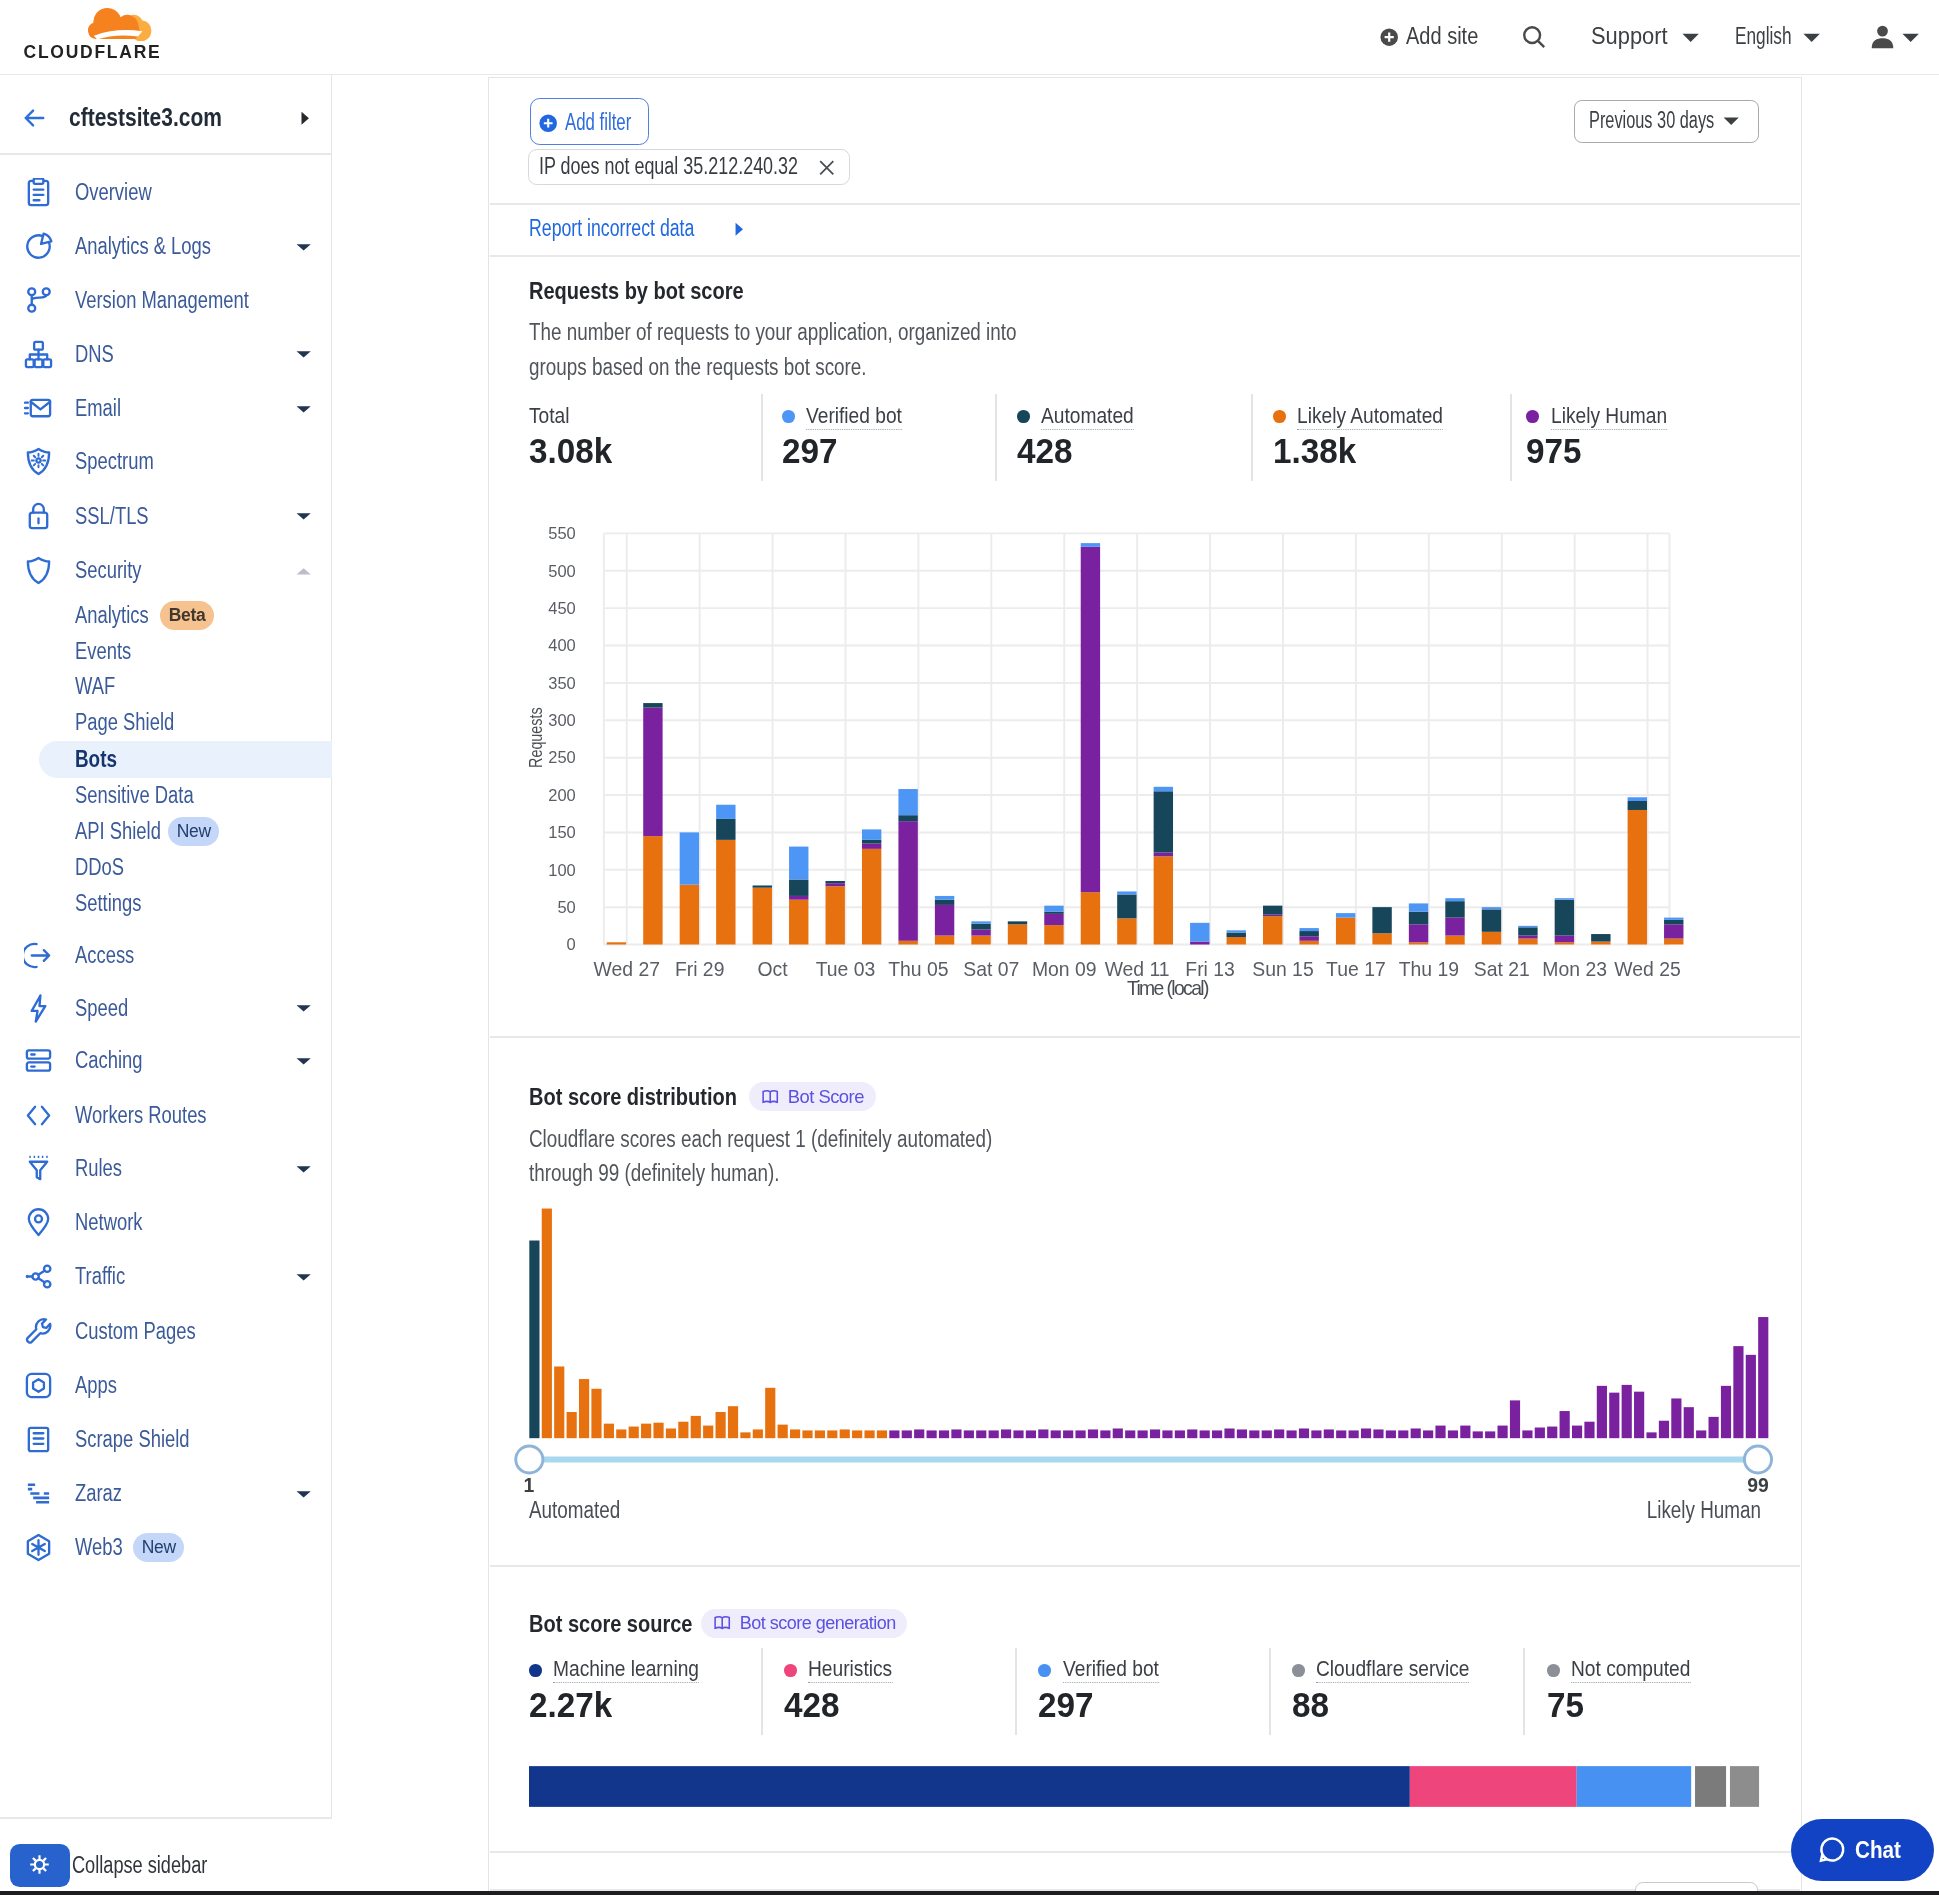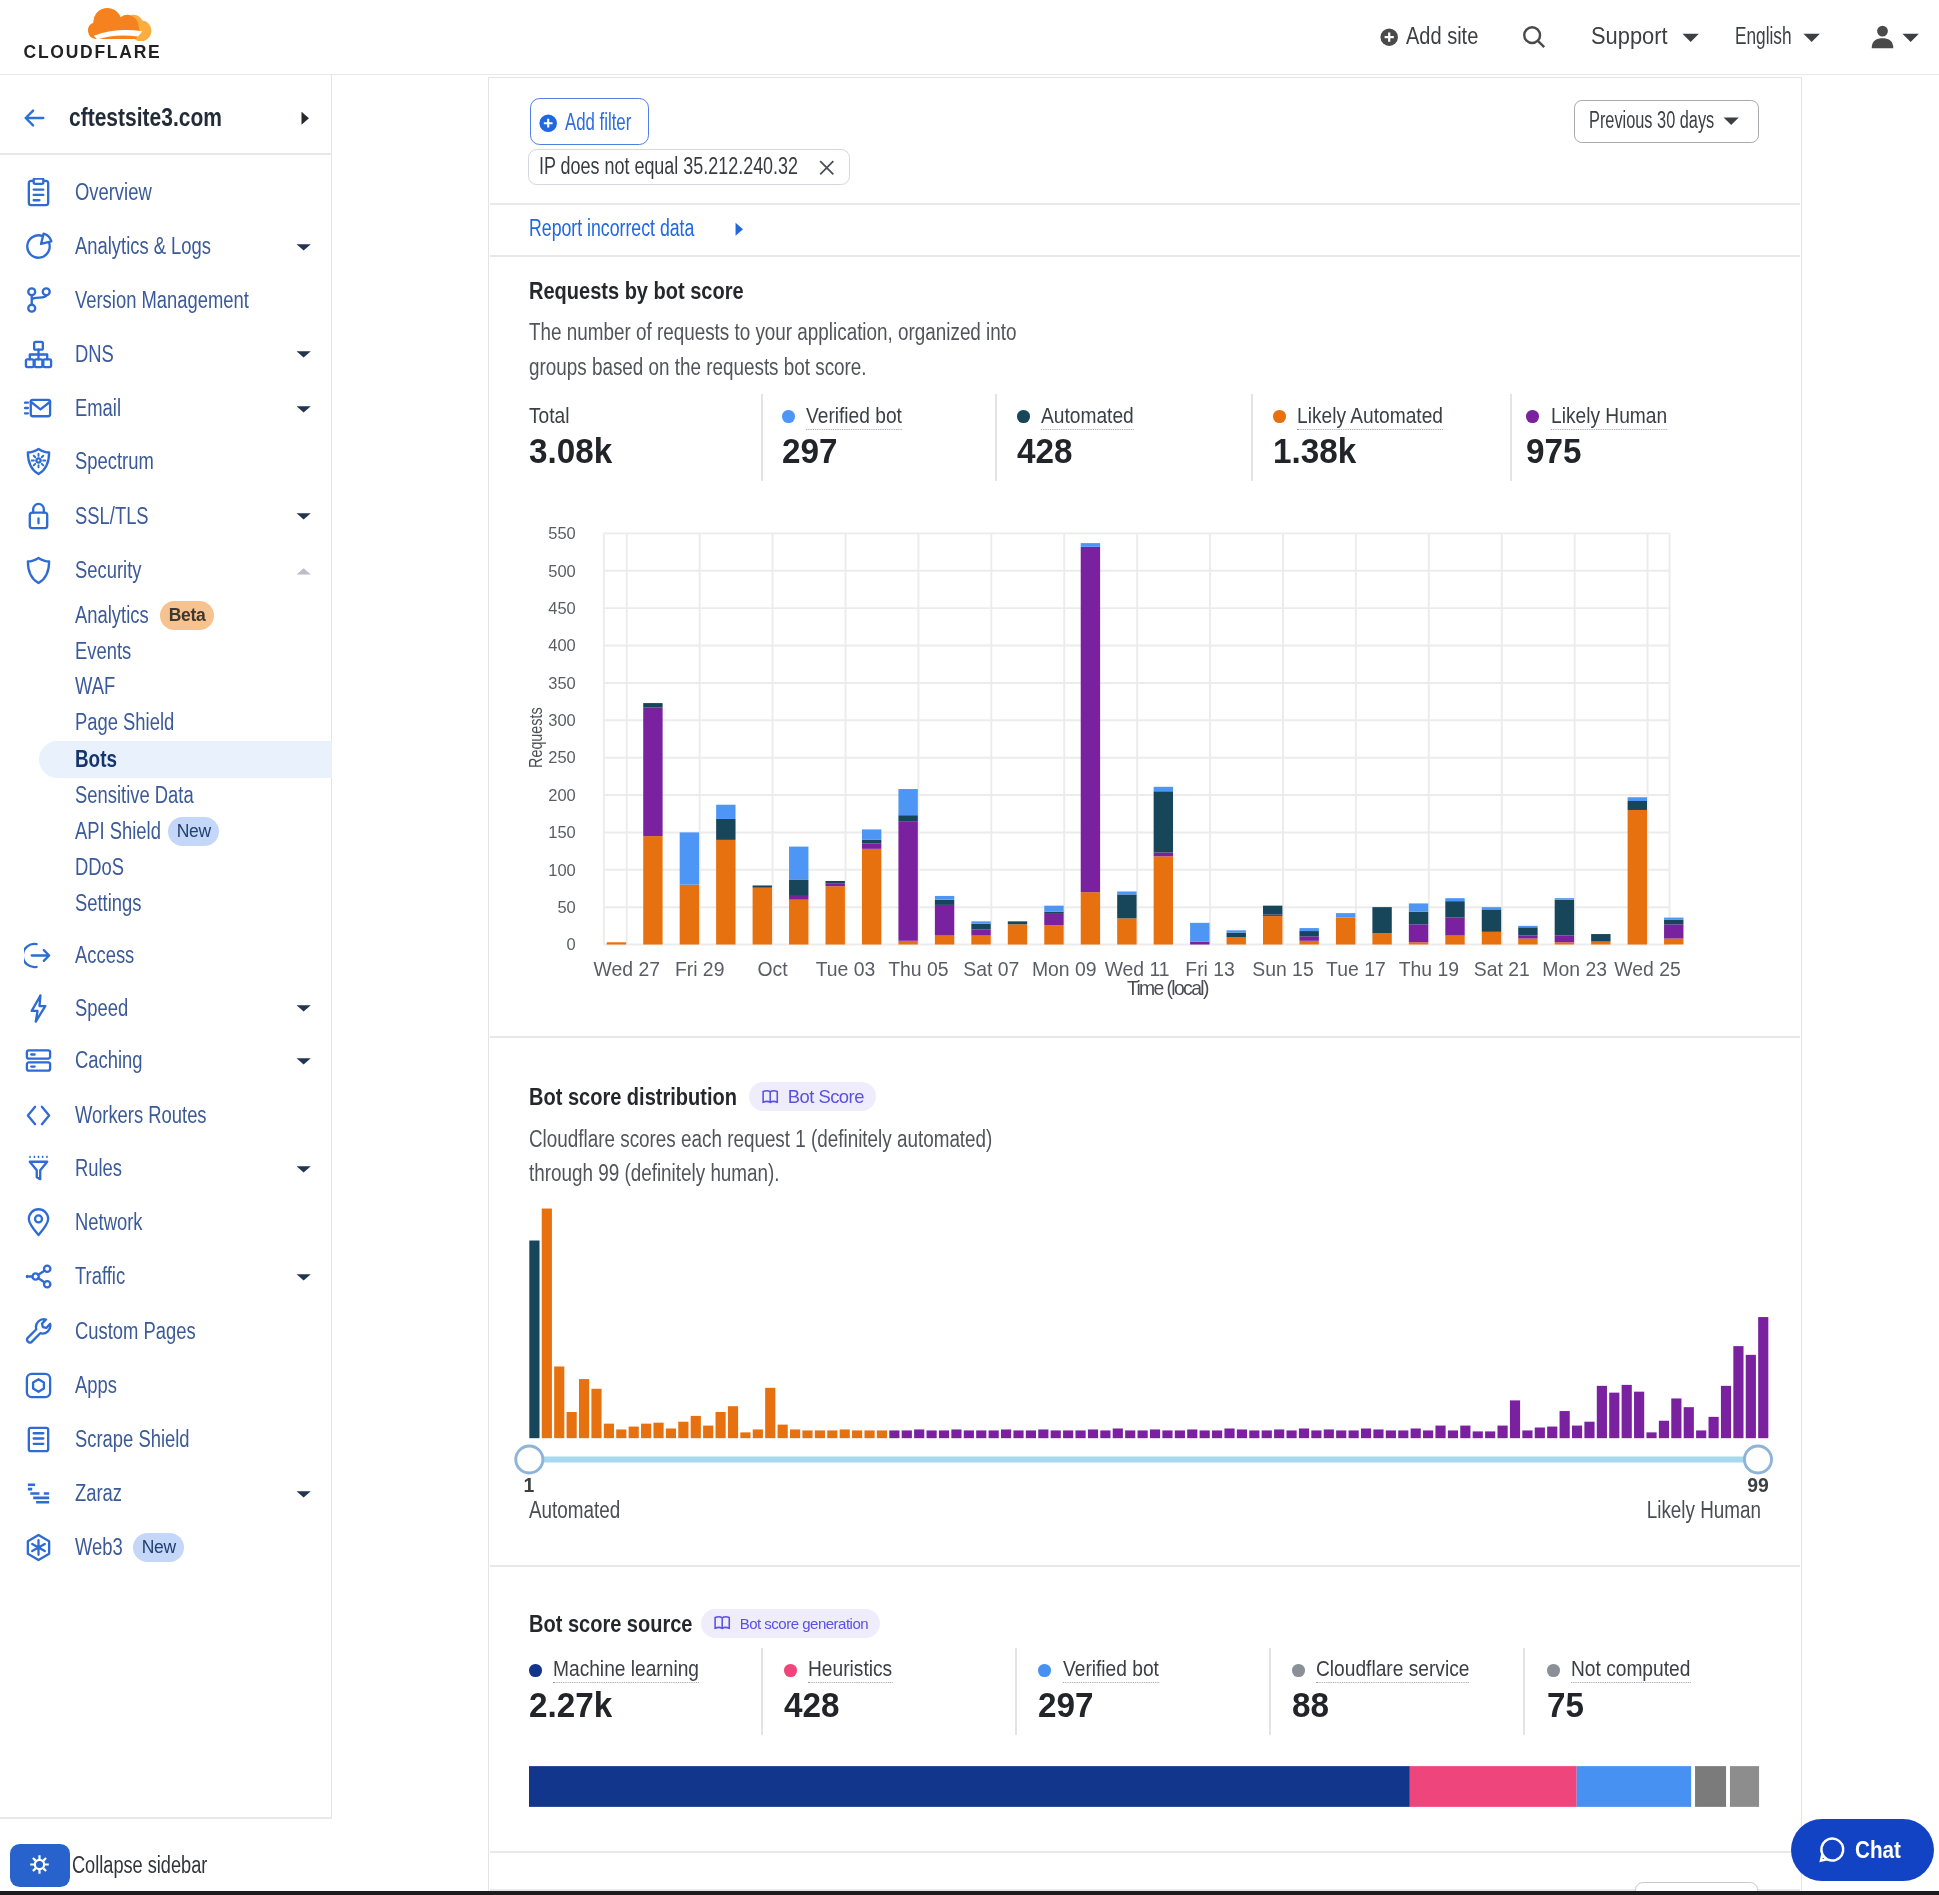--- a/index.html
+++ b/index.html
@@ -531,21 +531,21 @@
     <rect x="15" y="271" width="1268" height="6" rx="3" fill="#a8d8ee"></rect>
     <circle cx="15" cy="274" r="14" fill="#ffffff" stroke="#8fb4da" stroke-width="3"></circle>
     <circle cx="1283" cy="274" r="14" fill="#ffffff" stroke="#8fb4da" stroke-width="3"></circle>
   </svg>
 <div style="position:absolute;left:238px;top:1473px;width:582px;height:24px;line-height:24px;font-size:19.4px;font-weight:600;color:#3c4043;white-space:nowrap;text-align:center;transform:scaleX(1.0);transform-origin:50% 50%">1</div>
 <div style="position:absolute;left:1467px;top:1473px;width:582px;height:24px;line-height:24px;font-size:19.4px;font-weight:600;color:#3c4043;white-space:nowrap;text-align:center;transform:scaleX(1.0);transform-origin:50% 50%">99</div>
 <div style="position:absolute;left:529px;top:1496px;height:29px;line-height:29px;font-size:23px;font-weight:400;color:#4a4e54;white-space:nowrap;letter-spacing:0;transform:scaleX(0.82);transform-origin:0 50%">Automated</div>
 <div style="position:absolute;left:888px;top:1496px;width:873px;height:29px;line-height:29px;font-size:23px;font-weight:400;color:#4a4e54;white-space:nowrap;text-align:right;transform:scaleX(0.82);transform-origin:100% 50%">Likely Human</div>
 
 <div style="position:absolute;left:529px;top:1610px;height:29px;line-height:29px;font-size:23px;font-weight:700;color:#24272c;white-space:nowrap;letter-spacing:0;transform:scaleX(0.87);transform-origin:0 50%">Bot score source</div>
-<div style="position:absolute;left:701px;top:1609px;height:29px;border-radius:14.6px;background:#efecfc;color:#5a51e0;font-size:15px;line-height:29px;padding:0 11.6px;white-space:nowrap;letter-spacing:-0.5px"><svg width="18.4" height="18.4" viewBox="0 0 26 26" style="vertical-align:-2.9px;margin-right:8.7px">
+<div style="position:absolute;left:701px;top:1609px;height:29px;border-radius:14.6px;background:#efecfc;color:#5a51e0;font-size:18px;line-height:29px;padding:0 11.6px;white-space:nowrap;letter-spacing:-0.5px"><svg width="18.4" height="18.4" viewBox="0 0 26 26" style="vertical-align:-2.9px;margin-right:8.7px">
       <path d="M3 5 C7 3.5 10.5 3.5 13 5.5 C15.5 3.5 19 3.5 23 5 V20 C19 18.5 15.5 18.5 13 20.5 C10.5 18.5 7 18.5 3 20 Z M13 5.5 V20.5" fill="none" stroke="#5a51e0" stroke-width="2.2"></path>
     </svg>Bot score generation</div>
 <div style="position:absolute;left:761px;top:1648px;width:1.9px;height:87px;background:#e4e4e4"></div>
 <div style="position:absolute;left:1015px;top:1648px;width:1.9px;height:87px;background:#e4e4e4"></div>
 <div style="position:absolute;left:1269px;top:1648px;width:1.9px;height:87px;background:#e4e4e4"></div>
 <div style="position:absolute;left:1523px;top:1648px;width:1.9px;height:87px;background:#e4e4e4"></div>
 <div style="position:absolute;left:529px;top:1664px;width:12.6px;height:12.6px;border-radius:50%;background:#11368c"></div>
 <div style="position:absolute;left:553px;top:1657px;height:26px;line-height:24px;font-size:21.3px;color:#3c4046;white-space:nowrap;transform:scaleX(0.9);transform-origin:0 50%;border-bottom:1.9px dotted #9aa0a6">Machine learning</div>
 <div style="position:absolute;left:529px;top:1683px;height:44px;line-height:44px;font-size:35px;font-weight:700;color:#212529;white-space:nowrap;letter-spacing:0;transform:scaleX(0.95);transform-origin:0 50%">2.27k</div>
 <div style="position:absolute;left:784px;top:1664px;width:12.6px;height:12.6px;border-radius:50%;background:#ef457d"></div>

